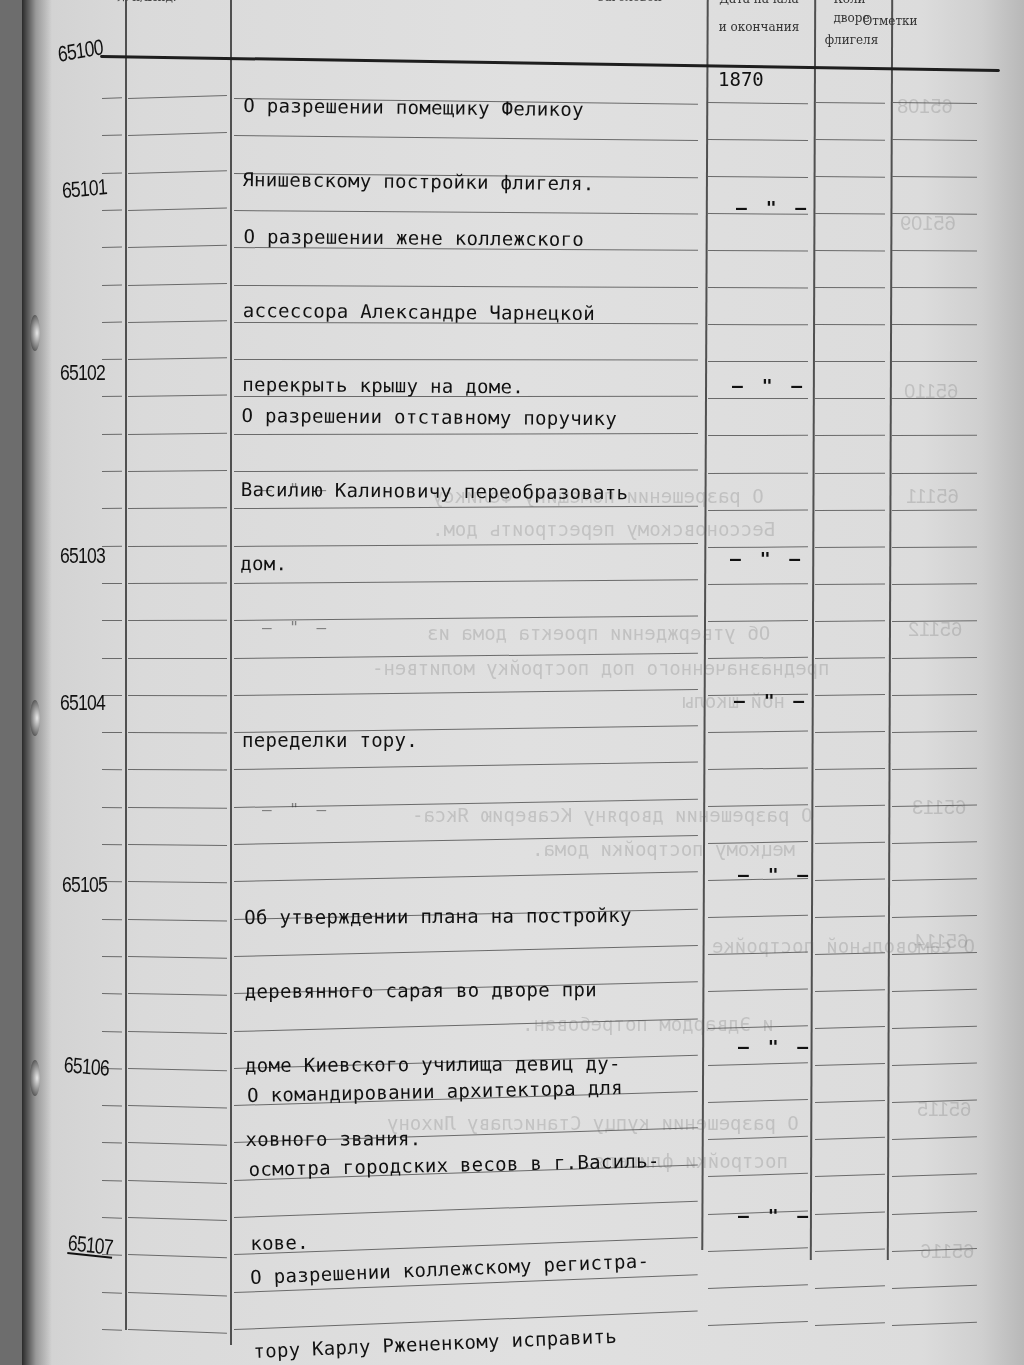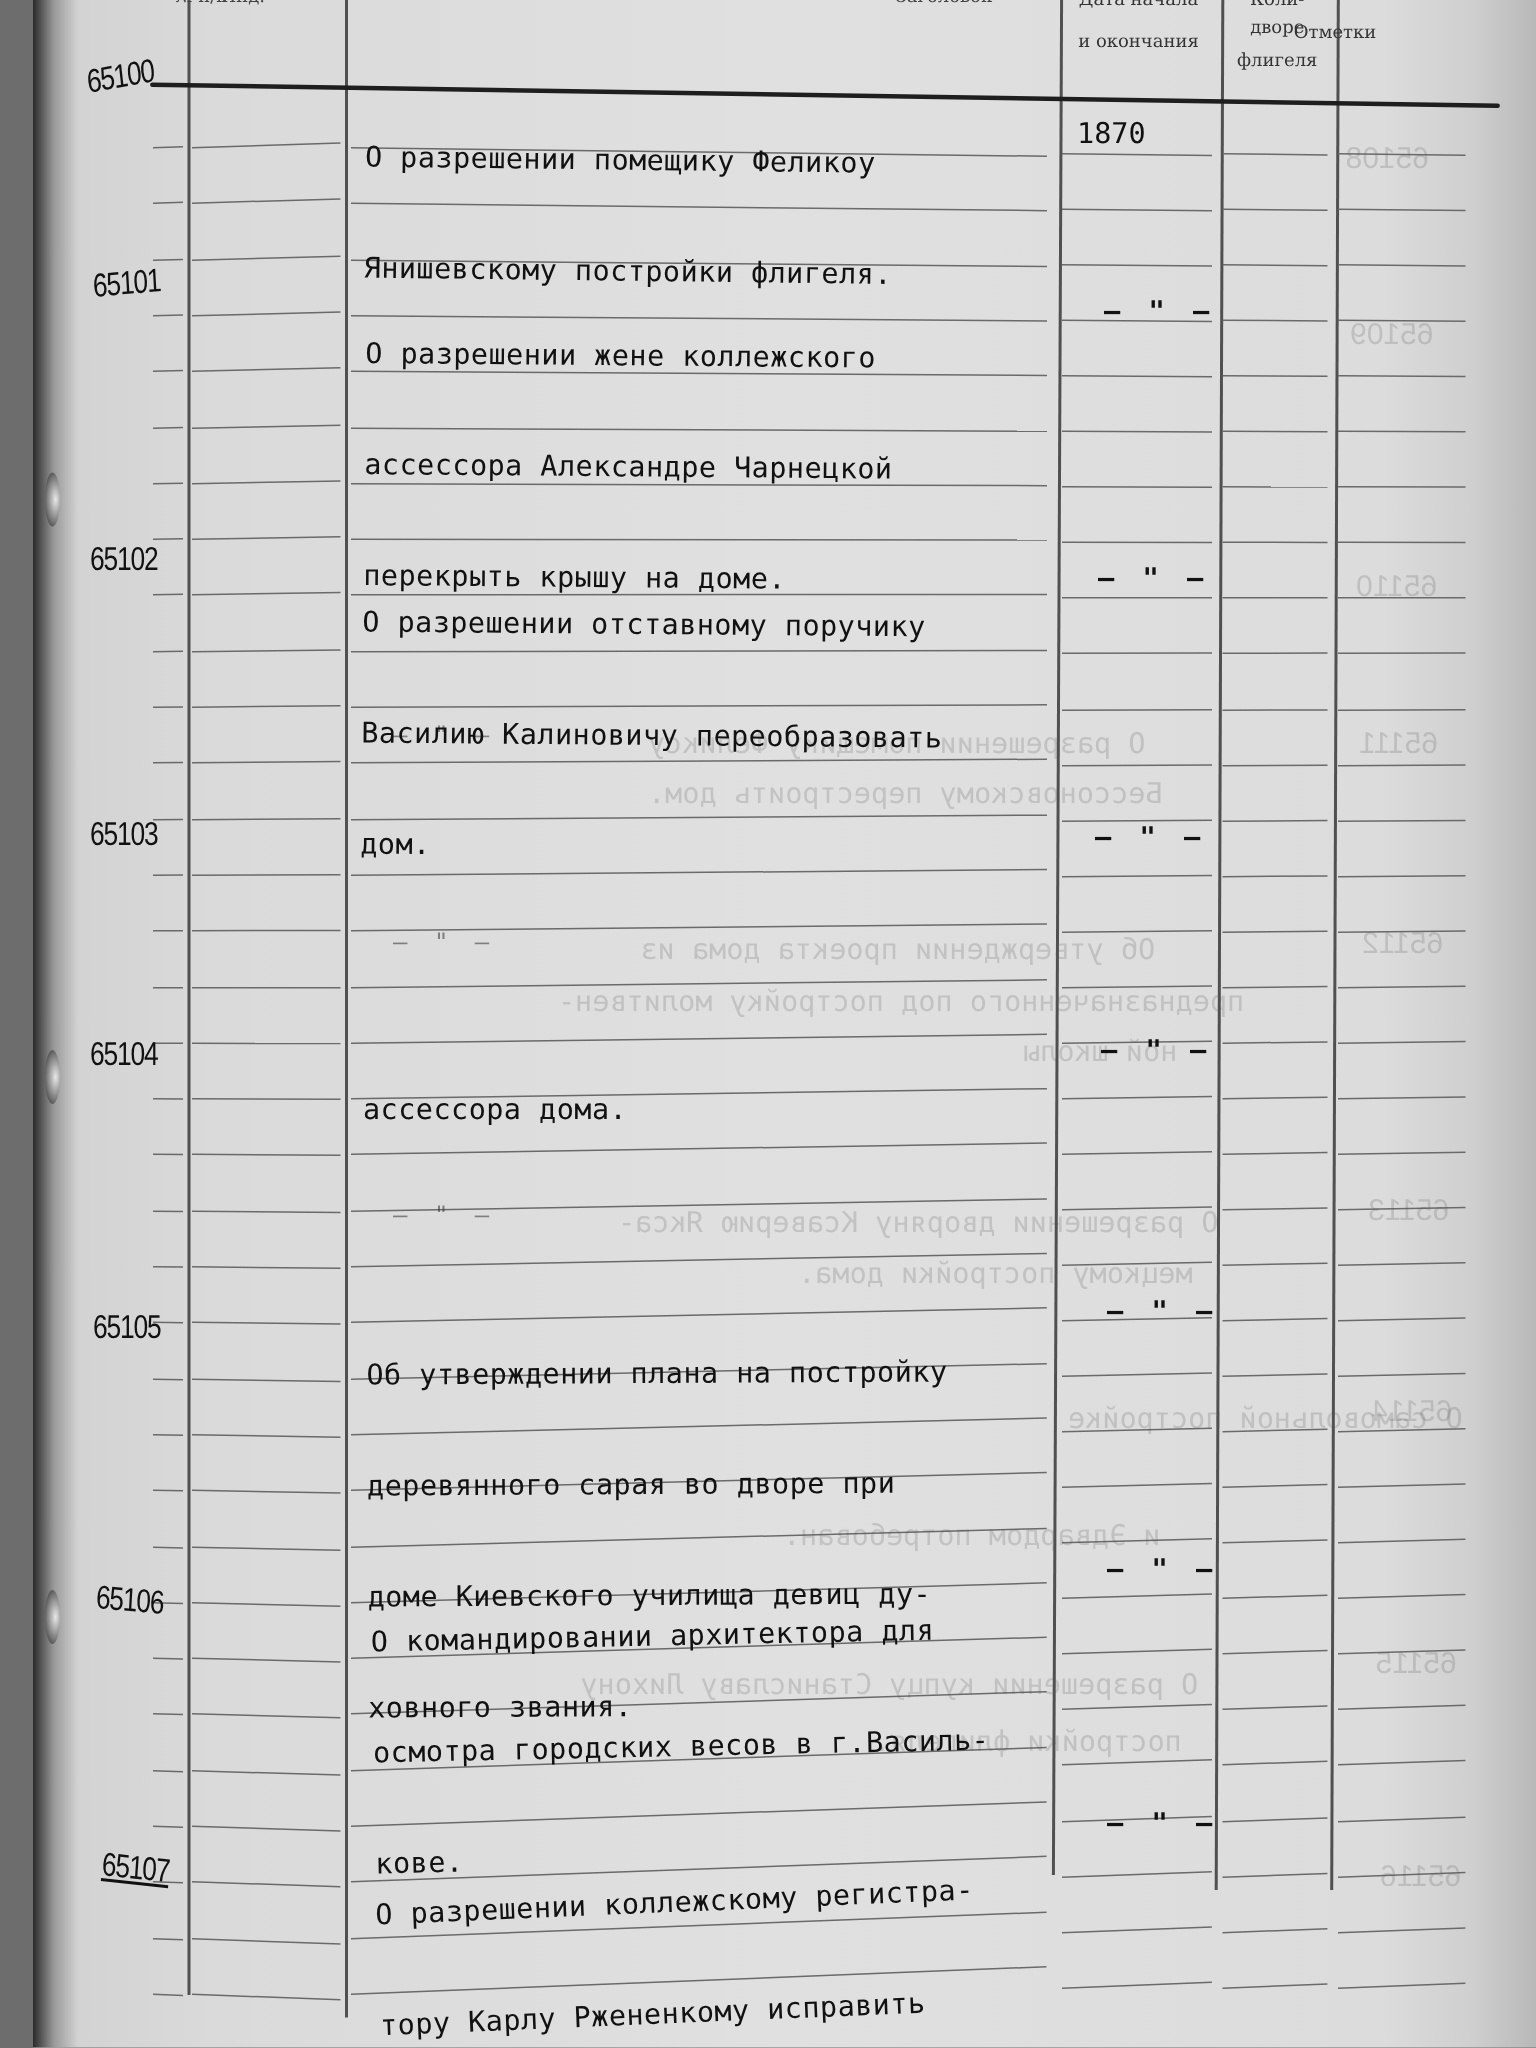--- a/index.html
+++ b/index.html
@@ -312,21 +312,21 @@
   <div class="ghost-no" style="left:892px;top:930px">65114</div>
   <div class="ghost-no" style="left:895px;top:1098px">65115</div>
   <div class="ghost-no" style="left:898px;top:1240px">65116</div>
 
   <div>
     <div class="entry-no" style="left:36px;top:42px;transform:scaleX(0.8) rotate(-8deg)">65100</div>
     <div class="entry-text" style="top:50px;left:222px;transform:rotate(0.7deg)">
       <div>О разрешении помещику Феликоу</div>
       <div>Янишевскому постройки флигеля.</div>
     </div>
-    <div class="entry-date" style="left:696px;top:78px">1870</div>
+    <div class="entry-date" style="left:696px;top:68px">1870</div>
   </div>
 
   <div>
     <div class="entry-no" style="left:40px;top:178px;transform:scaleX(0.8) rotate(-4deg)">65101</div>
     <div class="entry-text" style="top:181px;left:222px;transform:rotate(0.5deg)">
       <div>О разрешении жене коллежского</div>
       <div>ассессора Александре Чарнецкой</div>
       <div>перекрыть крышу на доме.</div>
     </div>
     <div class="ditto" style="left:714px;top:197px">– " –</div>
@@ -345,21 +345,21 @@
   <div>
     <div class="entry-no" style="left:38px;top:543px">65103</div>
     <div class="entry-text" style="top:539px;left:220px">
     </div>
     <div class="ditto" style="left:708px;top:548px">– " –</div>
   </div>
 
   <div>
     <div class="entry-no" style="left:38px;top:690px">65104</div>
     <div class="entry-text" style="top:685px;left:220px">
-      <div>ассессора дома.</div>
+      <div>переделки тору.</div>
     </div>
     <div class="ditto" style="left:712px;top:690px">– " –</div>
   </div>
 
   <div>
     <div class="entry-no" style="left:40px;top:872px">65105</div>
     <div class="entry-text" style="top:862px;left:222px;transform:rotate(-0.3deg)">
       <div>Об утверждении плана на постройку</div>
       <div>деревянного сарая во дворе при</div>
       <div>доме Киевского училища девиц ду-</div>

